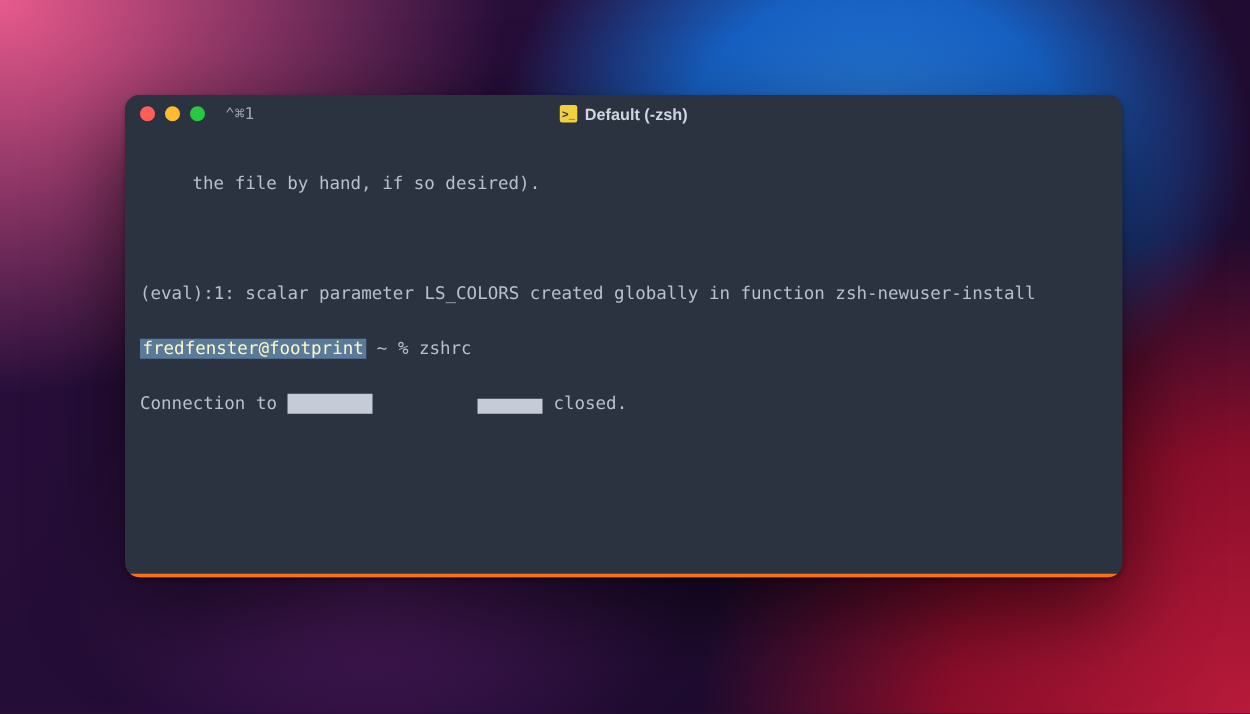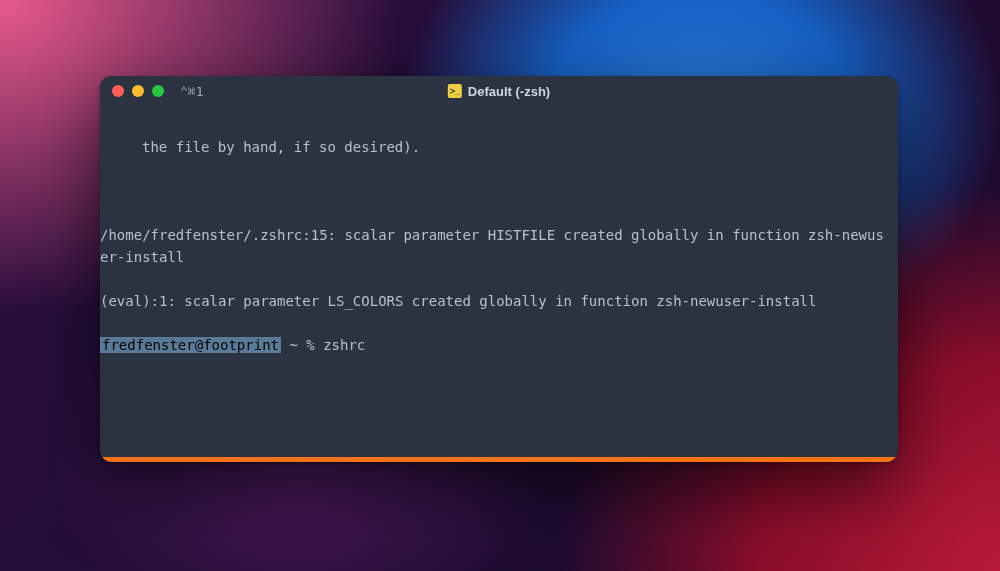--- a/index.html
+++ b/index.html
@@ -95,34 +95,34 @@
       display: flex;
       align-items: center;
       justify-content: center;
       font-size: 9px;
       color: #2b3340;
       font-weight: bold;
     }
     
     .terminal-body {
       flex: 1;
-      padding: 8px 12px 10px 0;
+      padding: 8px 12px 10px 12px;
       font-family: "SF Mono", Menlo, Monaco, Consolas, monospace;
       font-size: 14px;
       line-height: 22px;
       color: #b8c0cd;
       overflow: hidden;
       white-space: pre;
       position: relative;
-      border-bottom: 5px solid #f97316;
+      border-bottom: 3px solid #f97316;
     }
     
     .prompt-host {
       background: #5a7a9a;
-      color: #000000;
+      color: #fef9c3;
       padding: 0 2px;
     }
     
     .redact {
       display: inline-block;
       background: #c5ccd8;
       vertical-align: text-bottom;
     }
     
     .redact-sm { width: 68px; height: 16px; }
@@ -153,23 +153,23 @@
     <div class="tab-indicator">⌃⌘1</div>
     <div class="window-title">
       <span class="title-icon">&gt;_</span>
       <span>Default (-zsh)</span>
     </div>
   </div>
 
   <div class="terminal-body">
 <div class="line indent">the file by hand, if so desired).</div>
 <div class="line">&nbsp;</div>
-<div class="line">/home/fredfenster/.zshrc:15: scalar parameter HISTFILE created globally in function zsh-newuser-install</div>
 <div class="line">(eval):1: scalar parameter LS_COLORS created globally in function zsh-newuser-install</div>
 <div class="line"><span class="prompt-host">fredfenster@footprint</span><span> ~ % zshrc</span></div>
+<div class="line"><span>Connection to </span><span class="redact redact-sm"></span>          <span class="redact redact-thin"></span><span> closed.</span></div>
 
 
 
 
 
 
   </div>
 
 </div>
 

